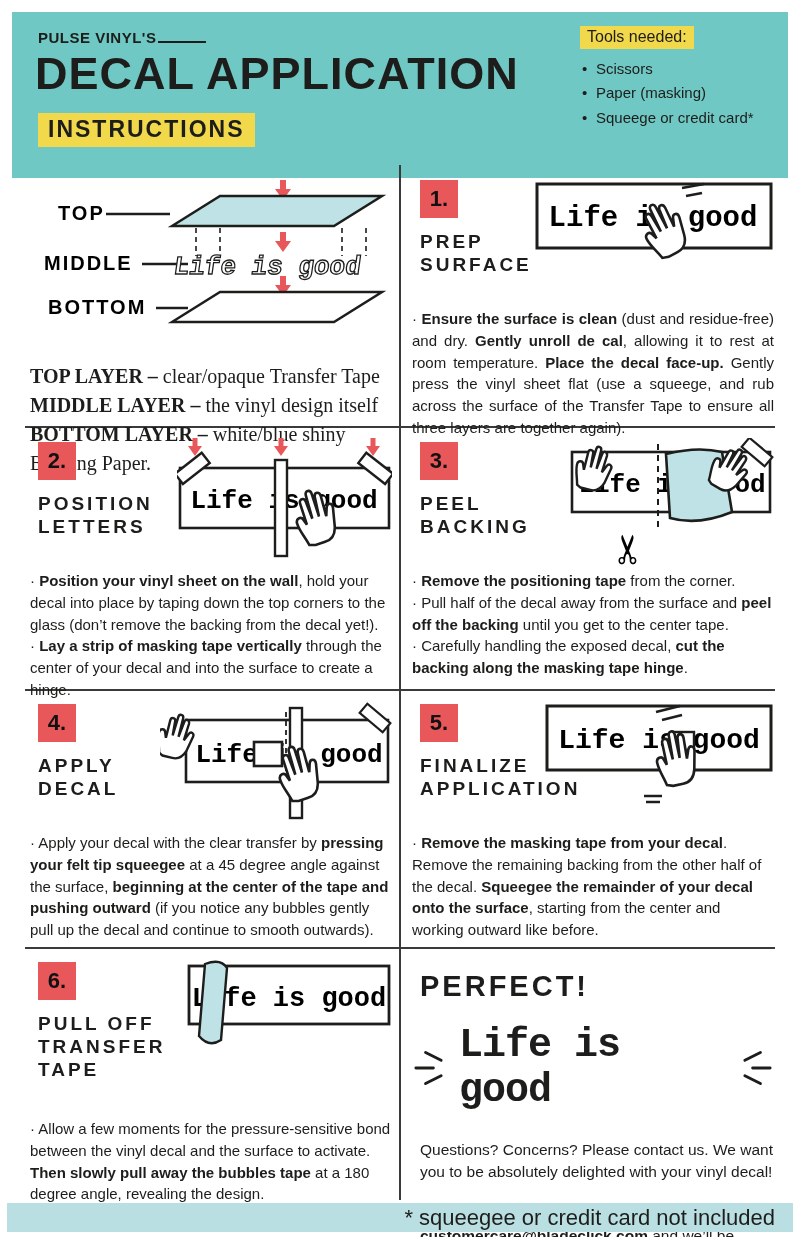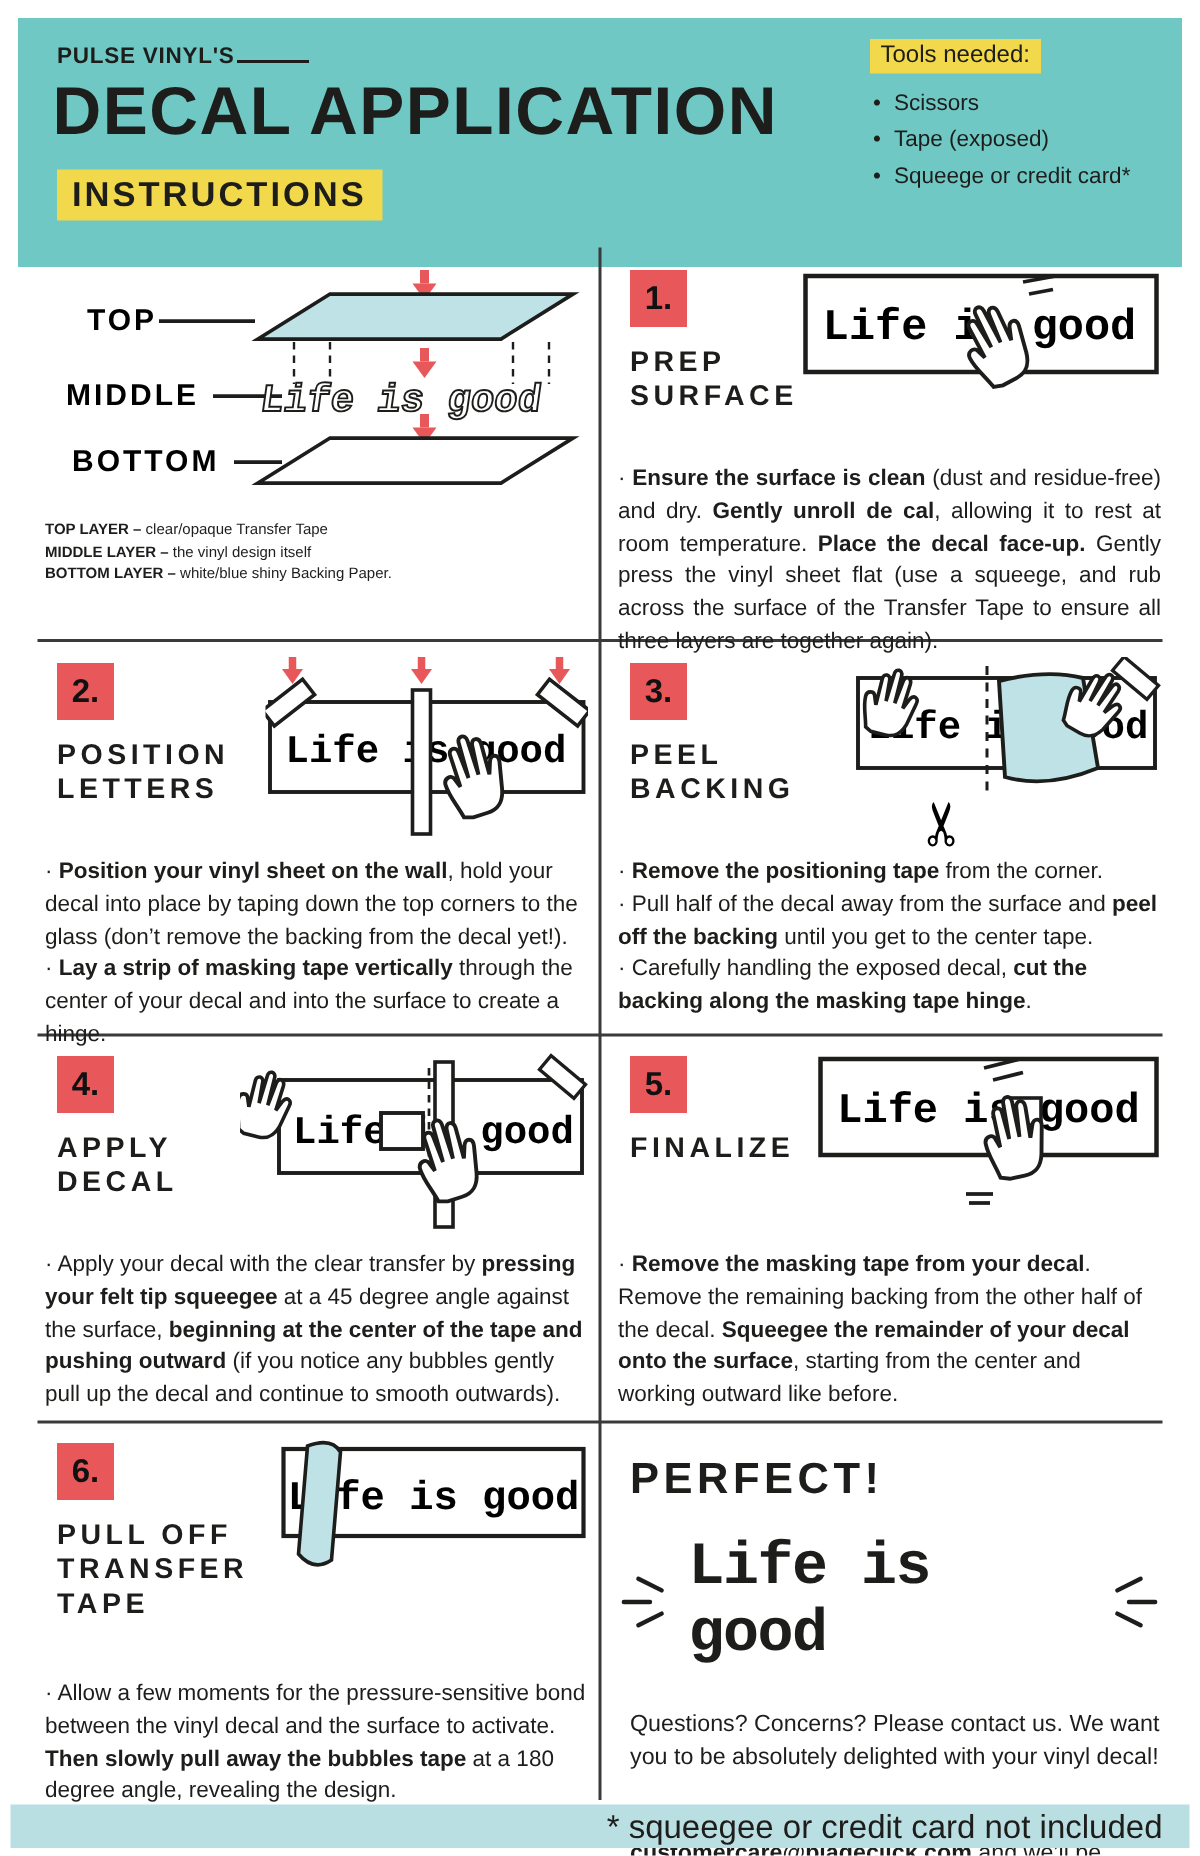--- a/index.html
+++ b/index.html
@@ -35,21 +35,21 @@
   .sec-4{left:30px;top:700px;}  .sec-5{left:412px;top:700px;} .sec-6{left:30px;top:958px;}
   .sec-perfect{left:412px;top:958px;}
   .step-head{position:relative;min-height:122px;}
   .chip{display:inline-block;background:var(--red);width:38px;height:38px;margin:4px 0 12px 8px;
         font-size:22px;font-weight:800;text-align:center;line-height:38px;color:#111;}
   .t-line{font-size:19px;font-weight:800;letter-spacing:3px;line-height:1.22;padding-left:8px;white-space:nowrap;}
   .diagram{position:absolute;right:0;top:0;}
   .body-txt{font-size:15px;line-height:1.45;margin-top:10px;}
   .sec-1 .body-txt{text-align:justify;}
   .intro-txt{font-size:15.5px;line-height:1.4;margin-top:16px;}
-  .layer-list{font-size:10px;line-height:1.45;margin-top:14px;}
+  .layer-list{font-size:20px;line-height:1.45;margin-top:30px;font-family:Liberation Serif, serif;}
   
   .decal-font{font-family:"Liberation Mono","DejaVu Sans Mono",monospace;font-weight:700;}
   
   .perfect-title{font-size:29px;font-weight:800;letter-spacing:3px;margin:12px 0 14px 8px;}
   .perfect-decal{display:flex;align-items:center;justify-content:center;gap:14px;margin:20px 0 26px;}
   .perfect-decal .decal-big{font-size:40px;letter-spacing:-1px;}
   .perfect-p{font-size:15.5px;line-height:1.42;margin:0 0 20px 8px;}
   
   .footer{position:absolute;left:7px;top:1203px;width:786px;height:29px;background:var(--footer-teal);
           font-size:22px;text-align:right;line-height:29px;padding-right:18px;}
@@ -61,21 +61,21 @@
 <body>
 
 <div class="header">
   <div class="brand"><span>PULSE VINYL'S</span><span class="brand-line"></span></div>
   <div class="title">DECAL APPLICATION</div>
   <div class="subtitle">INSTRUCTIONS</div>
   <div class="tools">
     <span class="tools-chip">Tools needed:</span>
     <ul>
       <li>Scissors</li>
-      <li>Tape (exposed)</li>
+      <li>Paper (masking)</li>
       <li>Squeege or credit card*</li>
     </ul>
   </div>
 </div>
 
 <div class="v-rule"></div>
 <div class="h-rule r1"></div>
 <div class="h-rule r2"></div>
 <div class="h-rule r3"></div>
 
@@ -210,20 +210,21 @@
       </g>
     </svg>
   </div>
   <div class="body-txt"><span>· Apply your decal with the clear transfer by </span><b>pressing your felt tip squeegee</b><span> at a 45 degree angle against the surface, </span><b>beginning at the center of the tape and pushing outward</b><span> (if you notice any bubbles gently pull up the decal and continue to smooth outwards).</span></div>
 </div>
 
 <div class="sec sec-5">
   <div class="step-head">
     <div class="chip">5.</div>
     <div class="t-line">FINALIZE</div>
+    <div class="t-line">APPLICATION</div>
     <svg class="diagram" width="230" height="120" viewBox="0 0 230 120">
       <rect x="3" y="6" width="224" height="64" fill="#fff" stroke="#1D1D1B" stroke-width="3"></rect>
       <text class="mono" x="115" y="48" font-size="28" text-anchor="middle">Life is good</text>
       <g stroke="#1D1D1B" stroke-width="2.5">
         <line x1="112" y1="12" x2="136" y2="6"></line>
           <line x1="118" y1="20" x2="138" y2="15"></line>
         <line x1="100" y1="96" x2="118" y2="96"></line>
           <line x1="102" y1="102" x2="116" y2="102"></line>
       </g>
       <rect x="128" y="32" width="22" height="18" fill="#fff" stroke="#1D1D1B" stroke-width="2.4"></rect>

